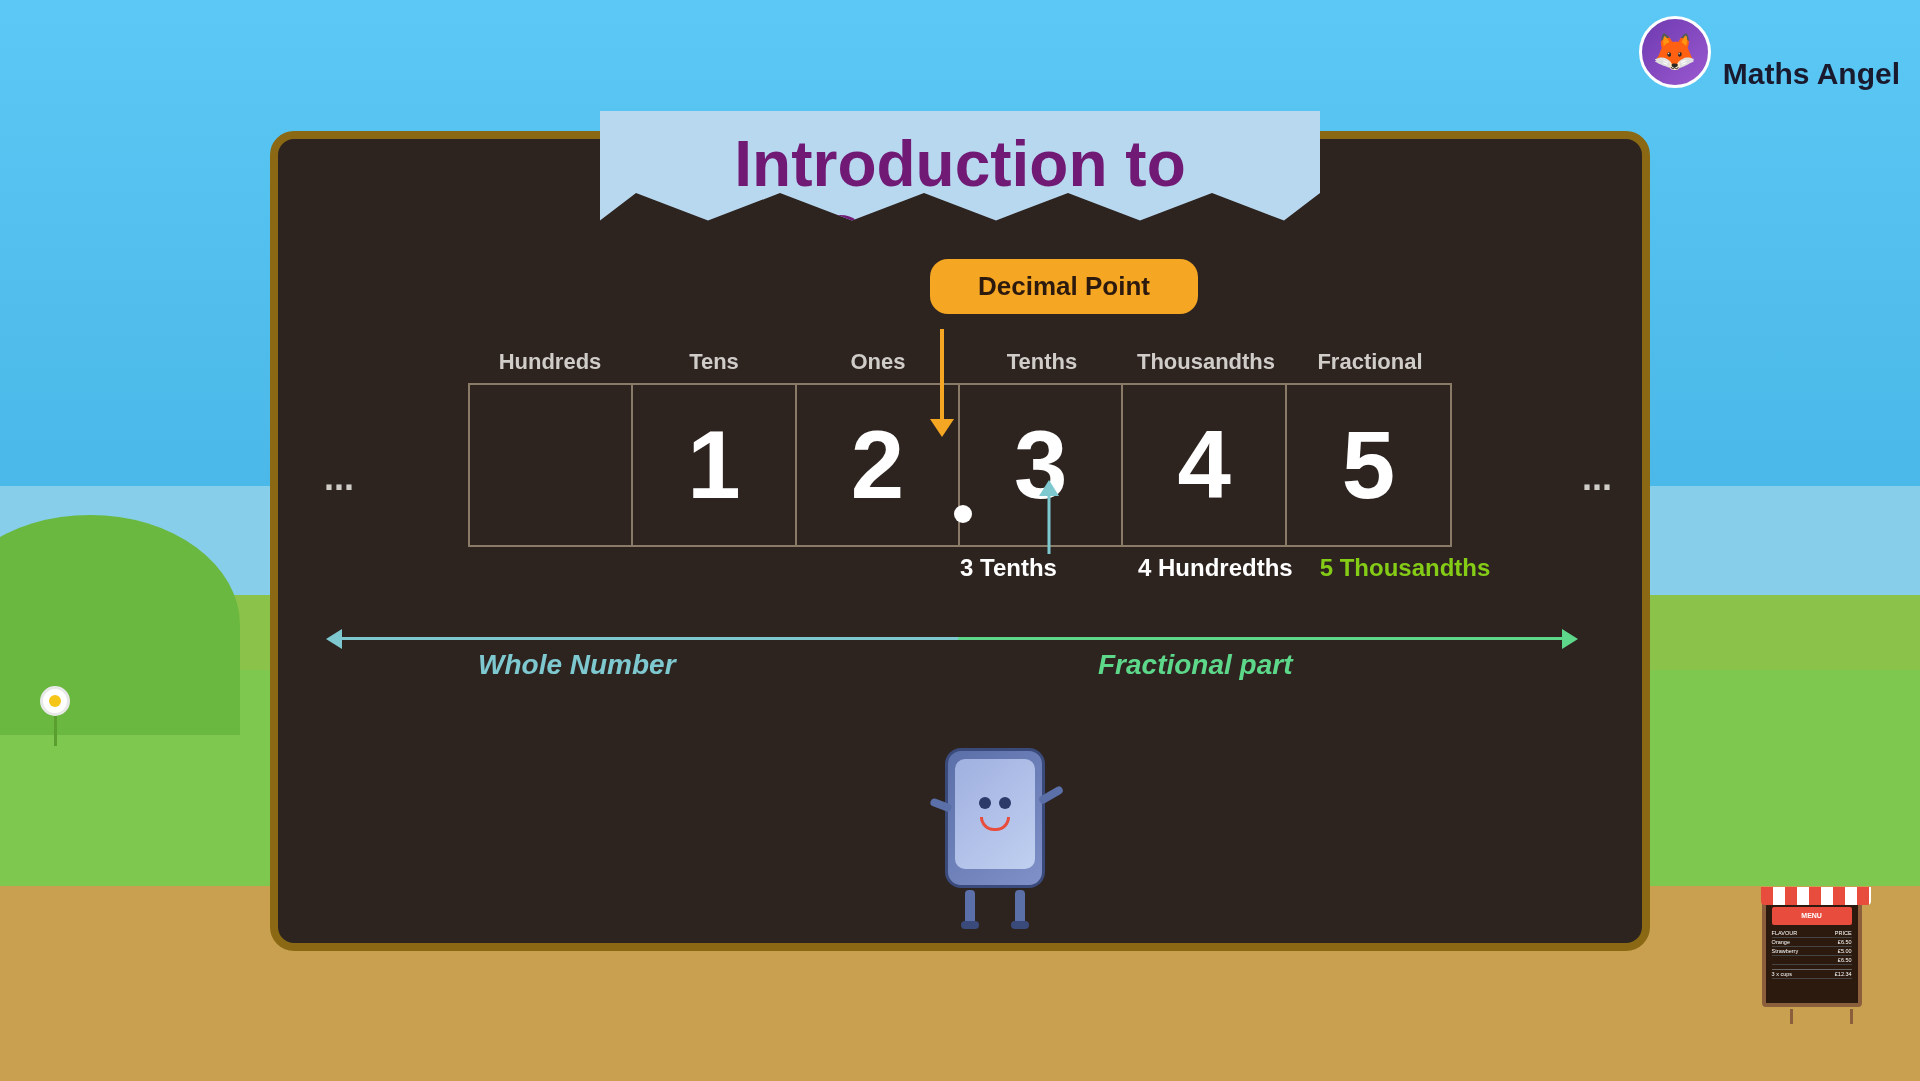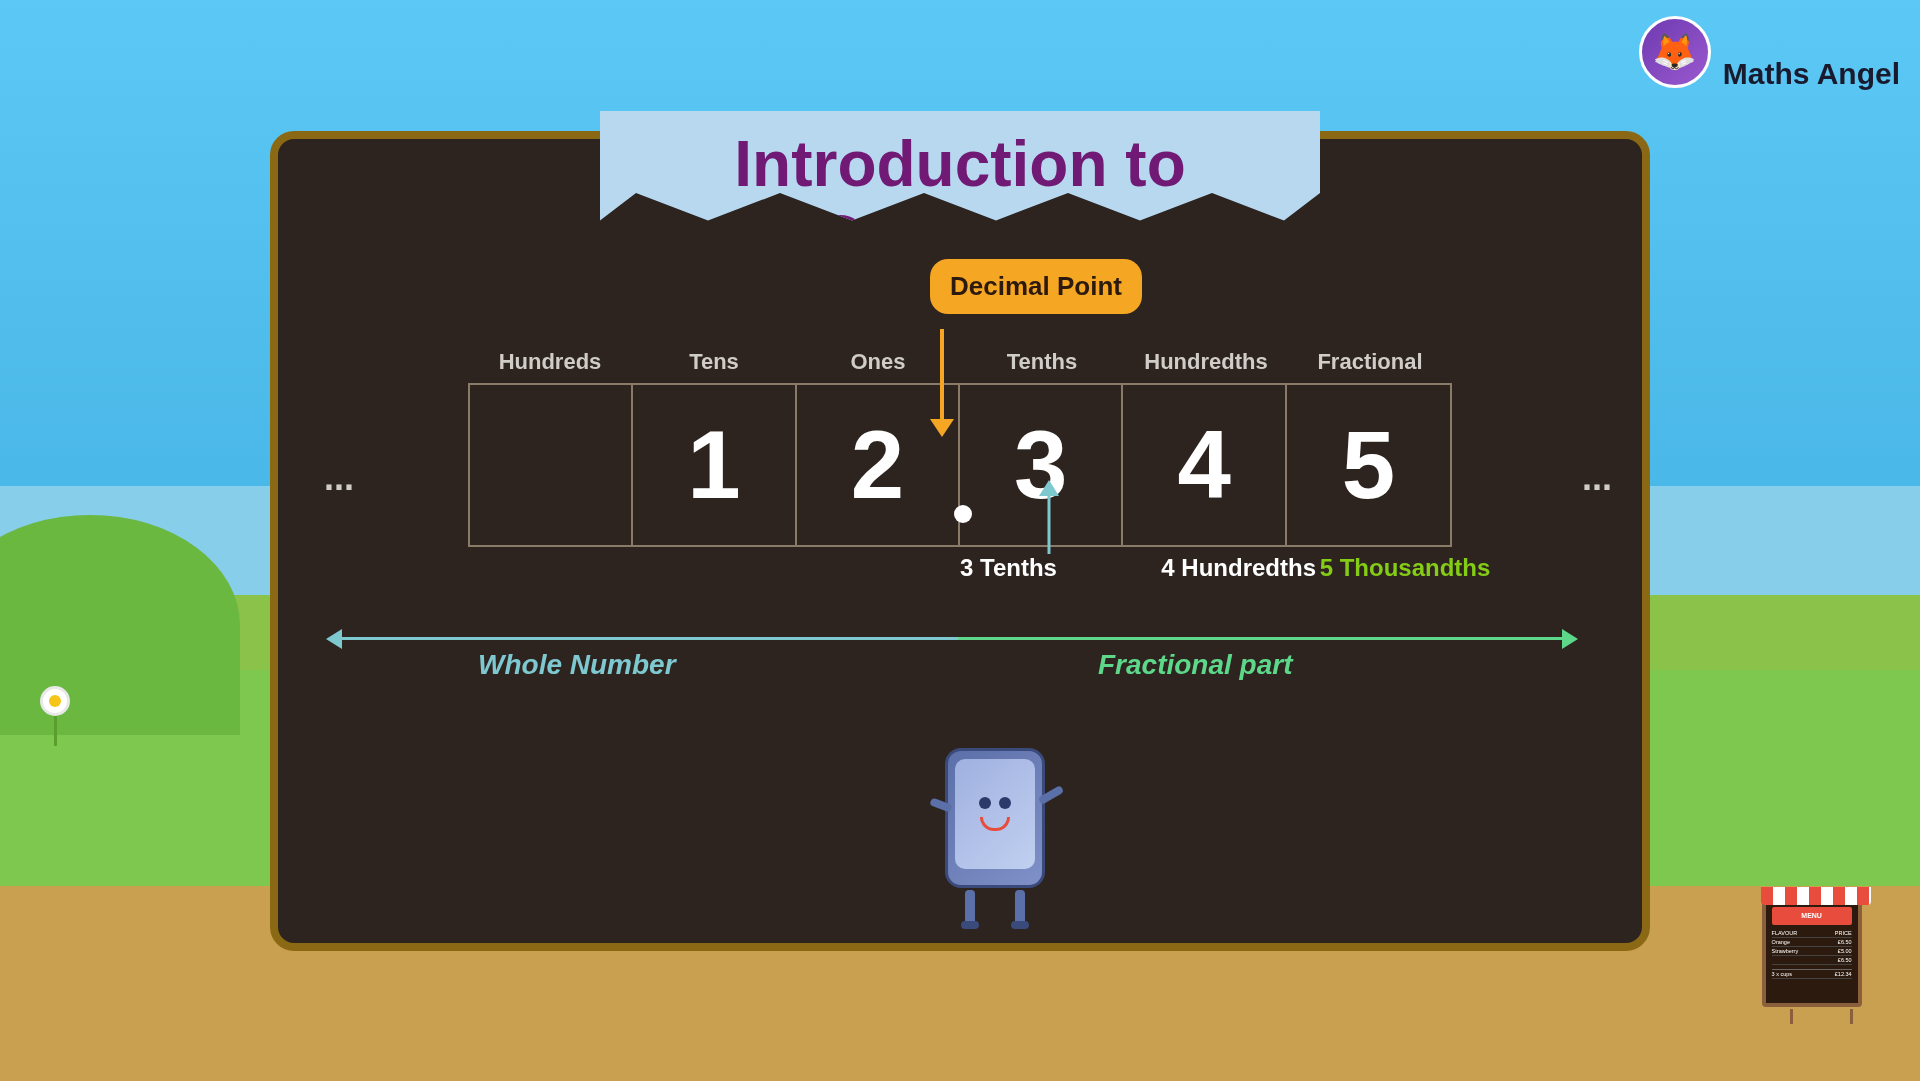--- a/index.html
+++ b/index.html
@@ -185,21 +185,21 @@
     }
 
     
     .decimal-point-label {
       position: absolute;
       top: 120px;
       left: 50%;
       transform: translateX(-30px);
       background: #f5a623;
       border-radius: 18px;
-      padding: 12px 20px;
+      padding: 12px 48px;
       z-index: 5;
     }
     .decimal-point-text {
       font-size: 26px;
       font-weight: 800;
       color: #2c1a0e;
     }
 
     
     .decimal-arrow {
@@ -583,21 +583,21 @@
 
   <div class="ellipsis-right">...</div>
 
   <div class="columns-area">
 
     <div class="col-labels">
       <div class="col-label">Hundreds</div>
       <div class="col-label">Tens</div>
       <div class="col-label">Ones</div>
       <div class="col-label">Tenths</div>
-      <div class="col-label">Hundredths</div>
+      <div class="col-label">Thousandths</div>
       <div class="col-label">Fractional</div>
     </div>
 
     <div class="digits-row">
       <div class="digit-cell">
         <span class="digit-value"></span>
       </div>
       <div class="digit-cell">
         <span class="digit-value">1</span>
       </div>
@@ -621,21 +621,21 @@
 
     <div style="width:534px;"></div>
 
     <div style="width:178px; text-align:left; position:relative;">
       <div style="position:absolute; top:-68px; left:50%; transform:translateX(-50%); width:3px; height:68px; background:#7ec8d0;"></div>
       <div style="position:absolute; top:-74px; left:50%; transform:translateX(-50%); display:flex; flex-direction:column; align-items:center;">
         <div class="arrow-head-up"></div>
       </div>
       <span style="color:white; font-size:24px; font-weight:700;">3 Tenths</span>
     </div>
-    <div style="width:178px; text-align:right;">
+    <div style="width:178px; text-align:left;">
       <span style="color:white; font-size:24px; font-weight:700;">4 Hundredths</span>
     </div>
     <div style="width:178px; text-align:center;">
       <span style="color:#84cc16; font-size:24px; font-weight:700;">5 Thousandths</span>
     </div>
   </div>
 
   <div class="whole-number-arrow">
     <div class="h-arrow-left-head" style="border-right-color:#7ec8d0;"></div>
     <div class="h-arrow-line" style="background:#7ec8d0;"></div>

